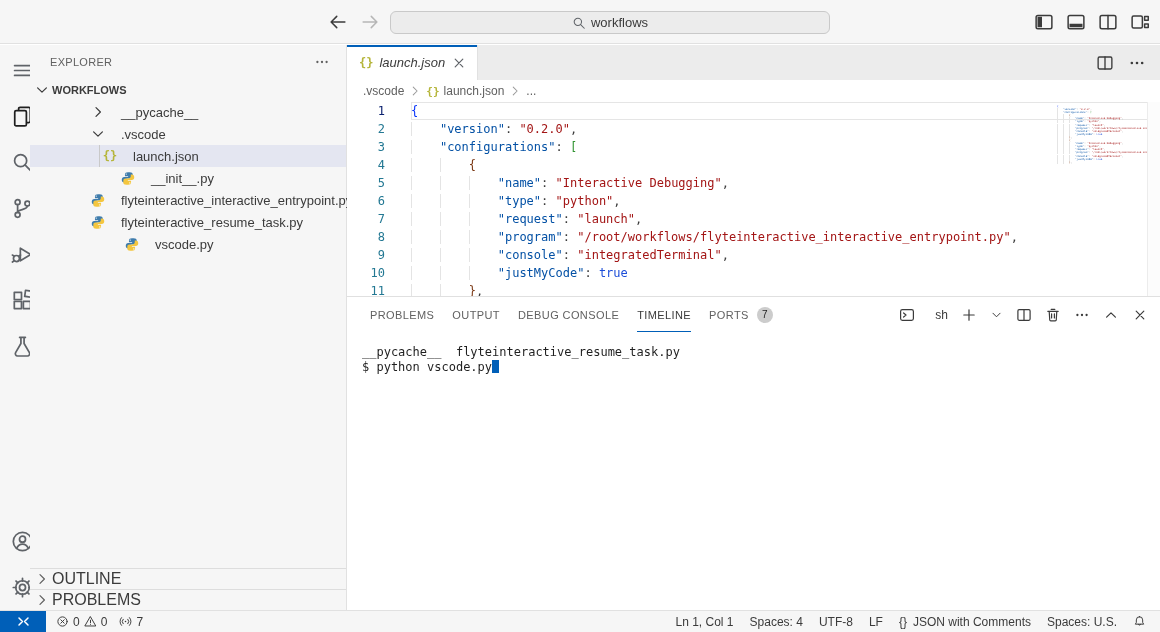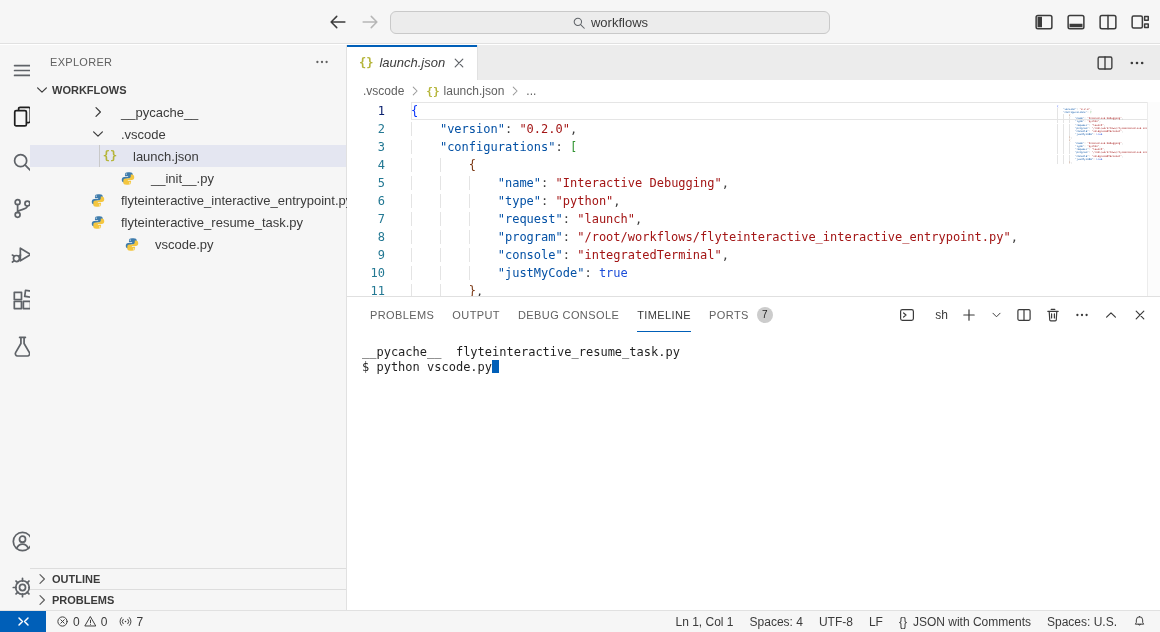--- a/index.html
+++ b/index.html
@@ -44,21 +44,21 @@
   .section-title { height:22px; display:flex; align-items:center; gap:2px; padding-left:4px;
     font-weight:bold; font-size:11px; color:#3b3b3b; cursor:pointer; }
   .tree-row { height:22px; display:flex; align-items:center; gap:15px; cursor:pointer;
     color:#3b3b3b; white-space:nowrap; position:relative; }
   .tree-row.selected { background:#e4e6f1; }
   .tree-row .fico { width:16px; flex:0 0 16px; text-align:center; }
   .guide { position:absolute; left:69px; top:0; bottom:0; width:1px; background:#c9c9c9; }
   .json-braces { color:#b5b53a; font-weight:bold; font-size:12px; font-family:"DejaVu Sans Mono",monospace; }
   .sidebar-bottom { position:absolute; left:0; right:0; bottom:0; }
   .bottom-section { height:21px; border-top:1px solid #ddd; display:flex; align-items:center;
-    gap:2px; padding-left:4px; font-weight:bold; font-size:11px; color:#3b3b3b; cursor:pointer; }
+    gap:2px; padding-left:4px; font-weight:normal; font-size:16px; color:#3b3b3b; cursor:pointer; }
 
   
   .editor-group { position:absolute; left:347px; top:45px; right:0; bottom:22px; background:#fff; }
   .tabbar { height:35px; background:#ececec; display:flex; align-items:stretch; }
   .tab { position:relative; background:#fff; display:flex; align-items:center; gap:6px;
     padding:0 10px 0 12px; font-size:13px; color:#3b3b3b; border-right:1px solid #e1e1e1; cursor:pointer; }
   .tab::before { content:""; position:absolute; left:0; right:0; top:0; height:2px; background:#005fb8; }
   .tab .tab-label { font-style:italic; }
   .tab .close { color:#5f6368; width:16px; height:16px; }
   .editor-actions { margin-left:auto; display:flex; align-items:center; gap:14px; padding-right:14px; color:#3b3b3b; }

